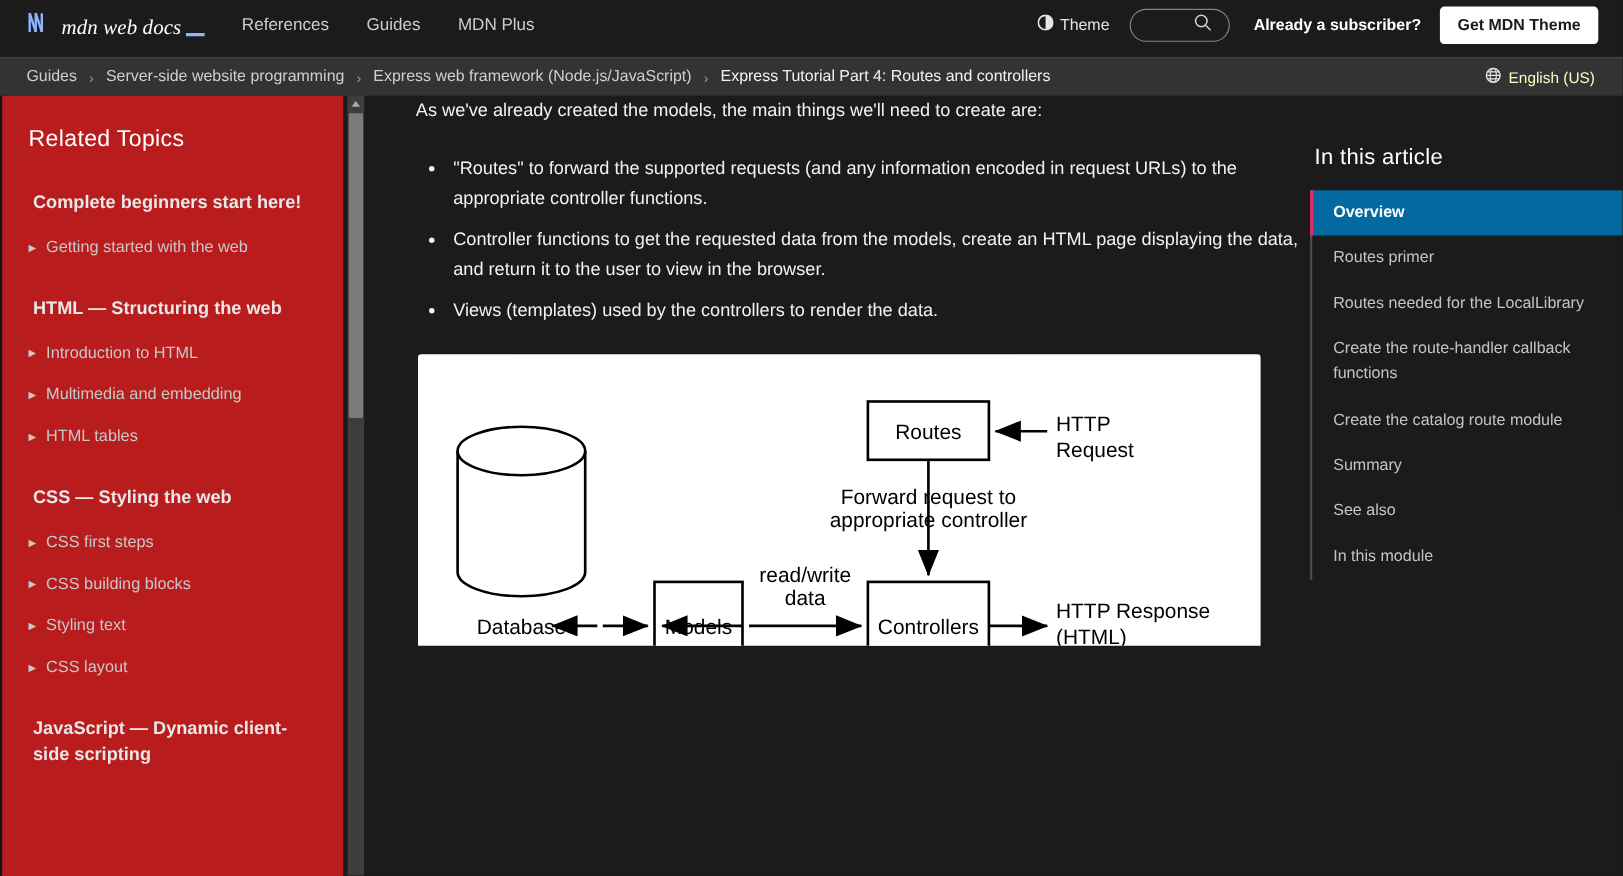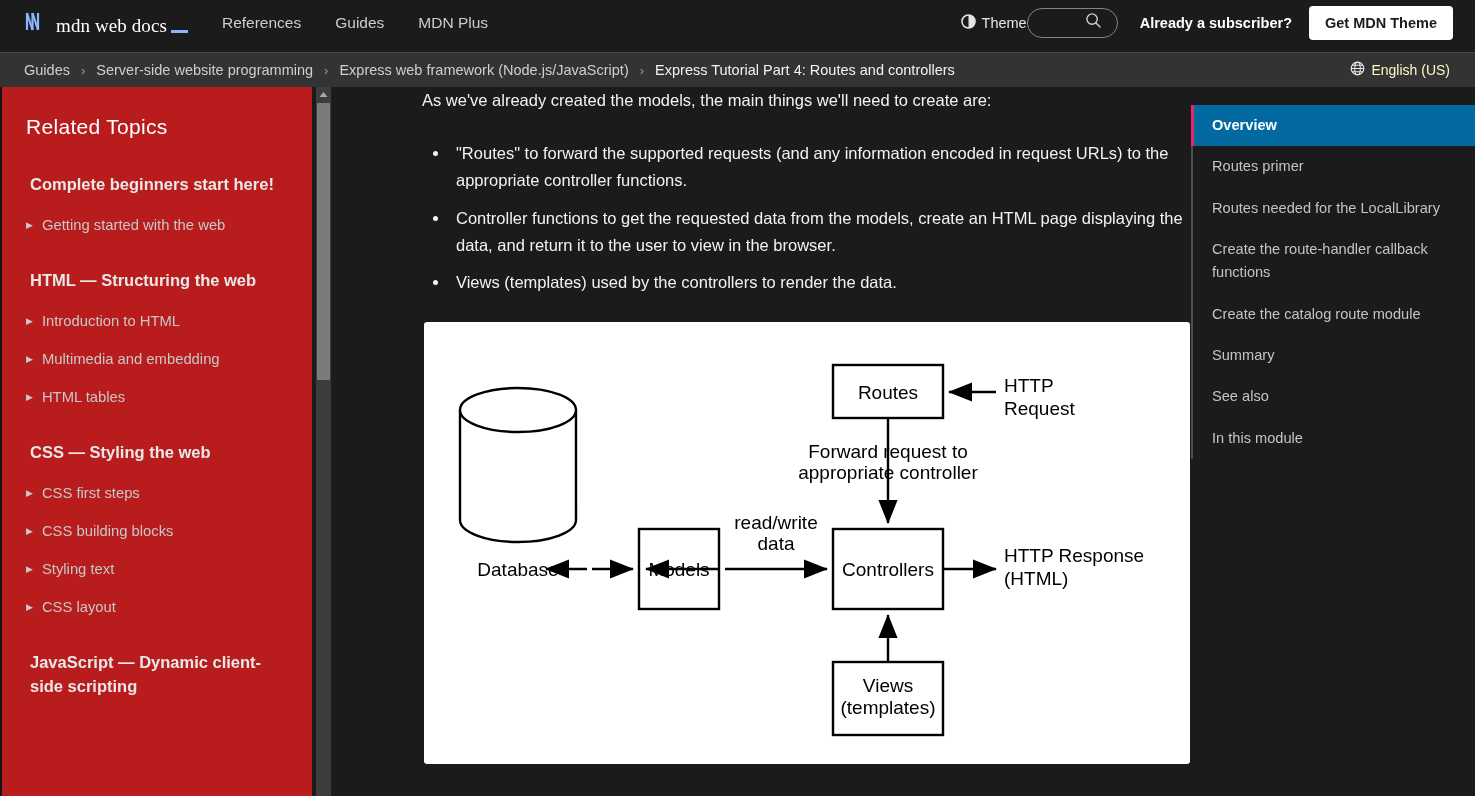--- a/index.html
+++ b/index.html
@@ -15,20 +15,21 @@
   .topbar {
     position: absolute; top: 0; left: 0;
     width: 1475px; height: 45px;
     background: #1b1b1b;
     display: flex; align-items: center;
   }
   .logo-wrap {
     display: flex; align-items: flex-end;
     margin-left: 24px; margin-right: 34px;
     height: 26px;
+    font-style: italic;
   }
   .logo-mark { display: block; margin-right: 7px; }
   .logo-text {
     font-family: "Liberation Serif", serif;
     font-size: 19px; color: #ffffff; line-height: 20px;
     letter-spacing: .1px; white-space: nowrap;
   }
   .logo-underscore {
     width: 17px; height: 3px; background: #8cb4ff;
     margin-left: 4px; margin-bottom: 3px;
@@ -37,20 +38,21 @@
     color: #cdcdcd; font-size: 15.5px;
     margin-right: 34px; white-space: nowrap; cursor: pointer;
   }
   .topbar-right {
     margin-left: auto; display: flex; align-items: center;
     margin-right: 22px;
   }
   .theme-btn {
     display: flex; align-items: center; gap: 6px;
     color: #e6e6e6; font-size: 14.5px; cursor: pointer;
+    margin-right: 18px;
   }
   .search-pill {
     width: 91px; height: 30px; border: 1px solid #858585;
     border-radius: 16px; background: transparent;
     display: flex; align-items: center; justify-content: flex-end;
     padding-right: 15px; cursor: text; margin-right: 22px;
   }
   .sub-link {
     color: #ffffff; font-size: 14.5px; font-weight: bold;
     margin-right: 17px; white-space: nowrap; cursor: pointer;
@@ -126,23 +128,22 @@
     background: #3d3d3d; display: flex; align-items: center; justify-content: center;
   }
   .sb-thumb {
     position: absolute; top: 16px; left: 1px;
     width: 13px; height: 277px; background: #7b7b7b; border-radius: 1px;
   }
 
   
   .main {
     position: absolute; top: 0; left: 331px;
-    width: 860px; height: 709px;
+    width: 860px; height: 500px;
     overflow: hidden;
-    padding-left: 44px;
   }
   .lede {
     color: #f2f2f2; font-size: 16.5px;
     margin: 0; padding: 0 0 0 47px; line-height: 1.6;
   }
   .bullets {
     margin: 27px 0 0 0; padding-left: 75px; list-style: disc;
   }
   .bullets li {
     color: #f2f2f2; font-size: 16.5px; line-height: 1.62;
@@ -369,20 +370,21 @@
           <text x="464" y="136">Forward request to</text>
           <text x="464" y="157">appropriate controller</text>
           <text x="352" y="207">read/write</text>
           <text x="352" y="228">data</text>
         </g>
       </svg>
     </div>
   </div>
 
   <div class="toc">
+    <h2 class="toc-title">In this article</h2>
     <div class="toc-list">
       <div class="toc-item active">Overview</div>
       <div class="toc-item">Routes primer</div>
       <div class="toc-item">Routes needed for the LocalLibrary</div>
       <div class="toc-item">Create the route-handler callback functions</div>
       <div class="toc-item">Create the catalog route module</div>
       <div class="toc-item">Summary</div>
       <div class="toc-item">See also</div>
       <div class="toc-item">In this module</div>
     </div>

